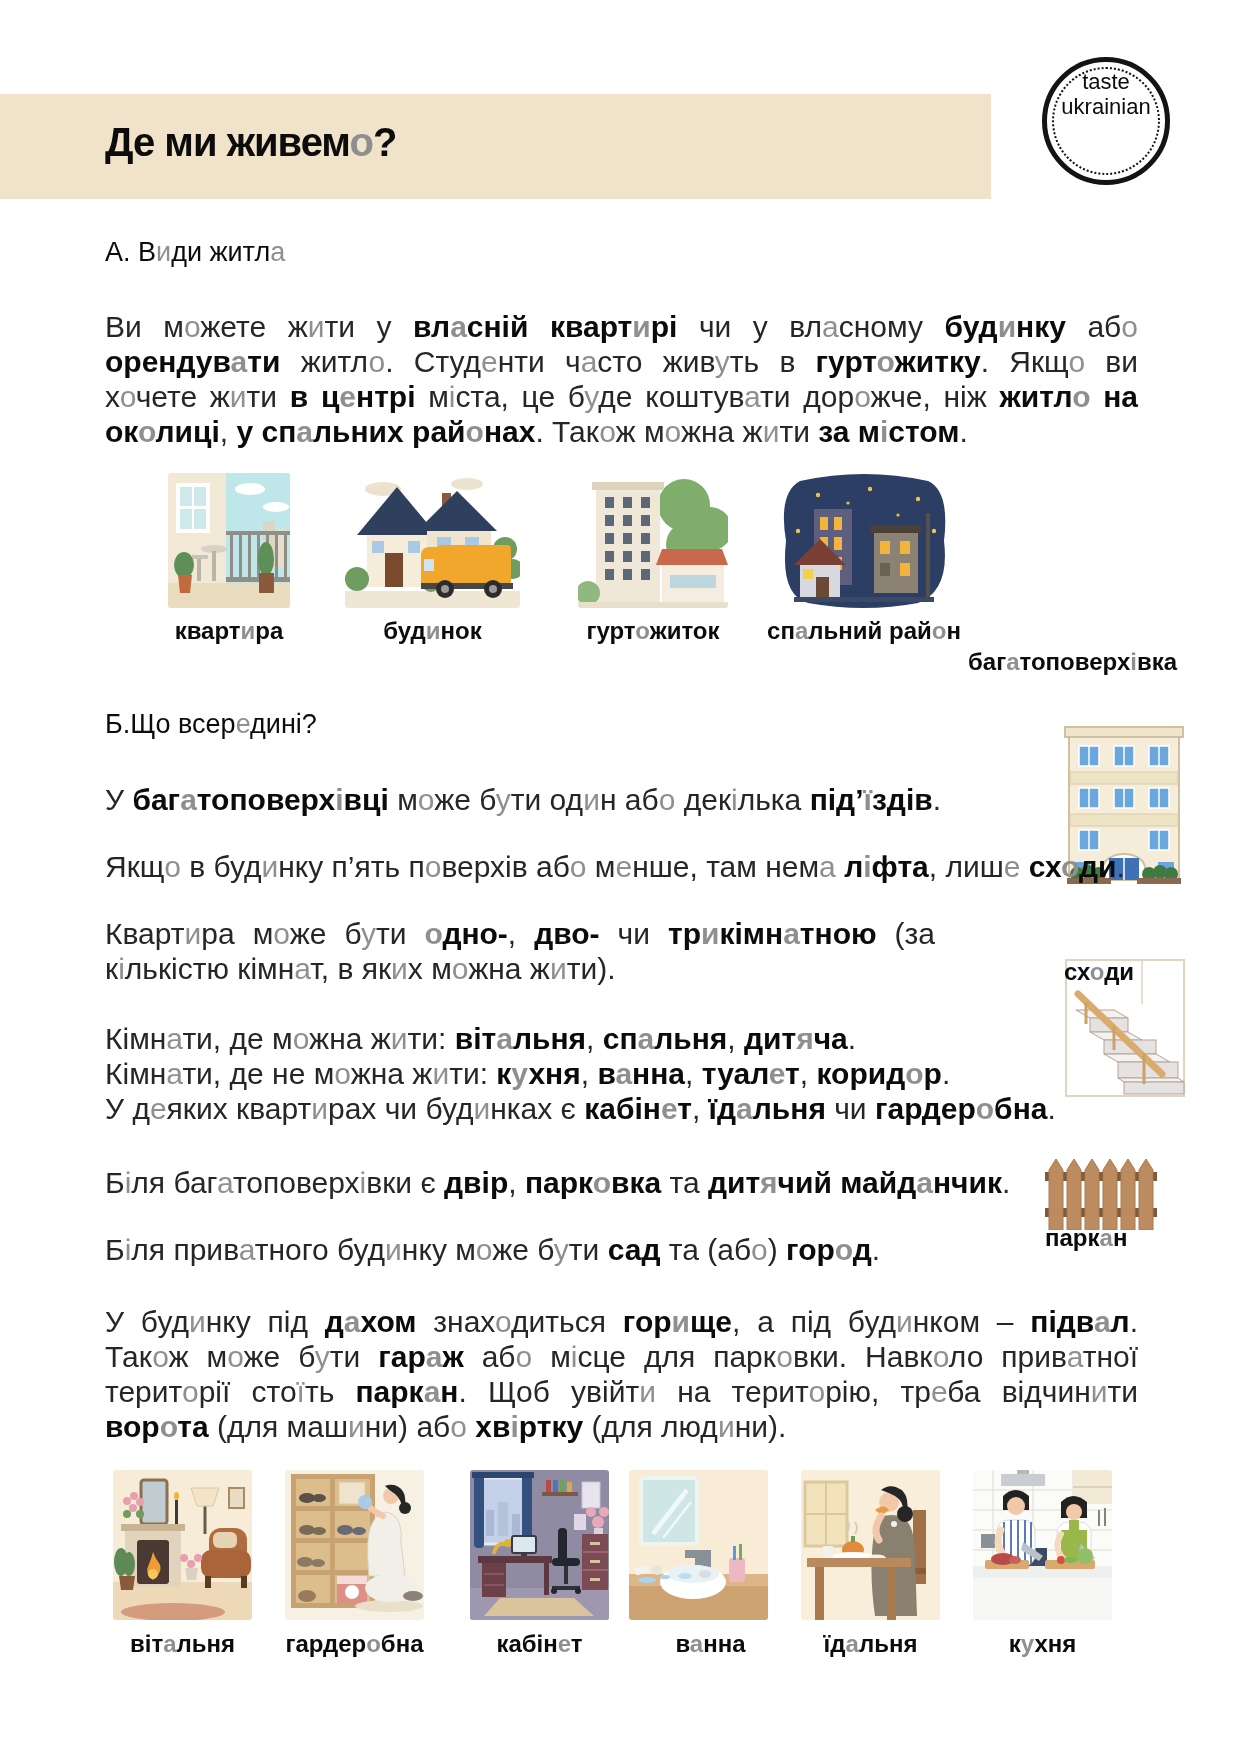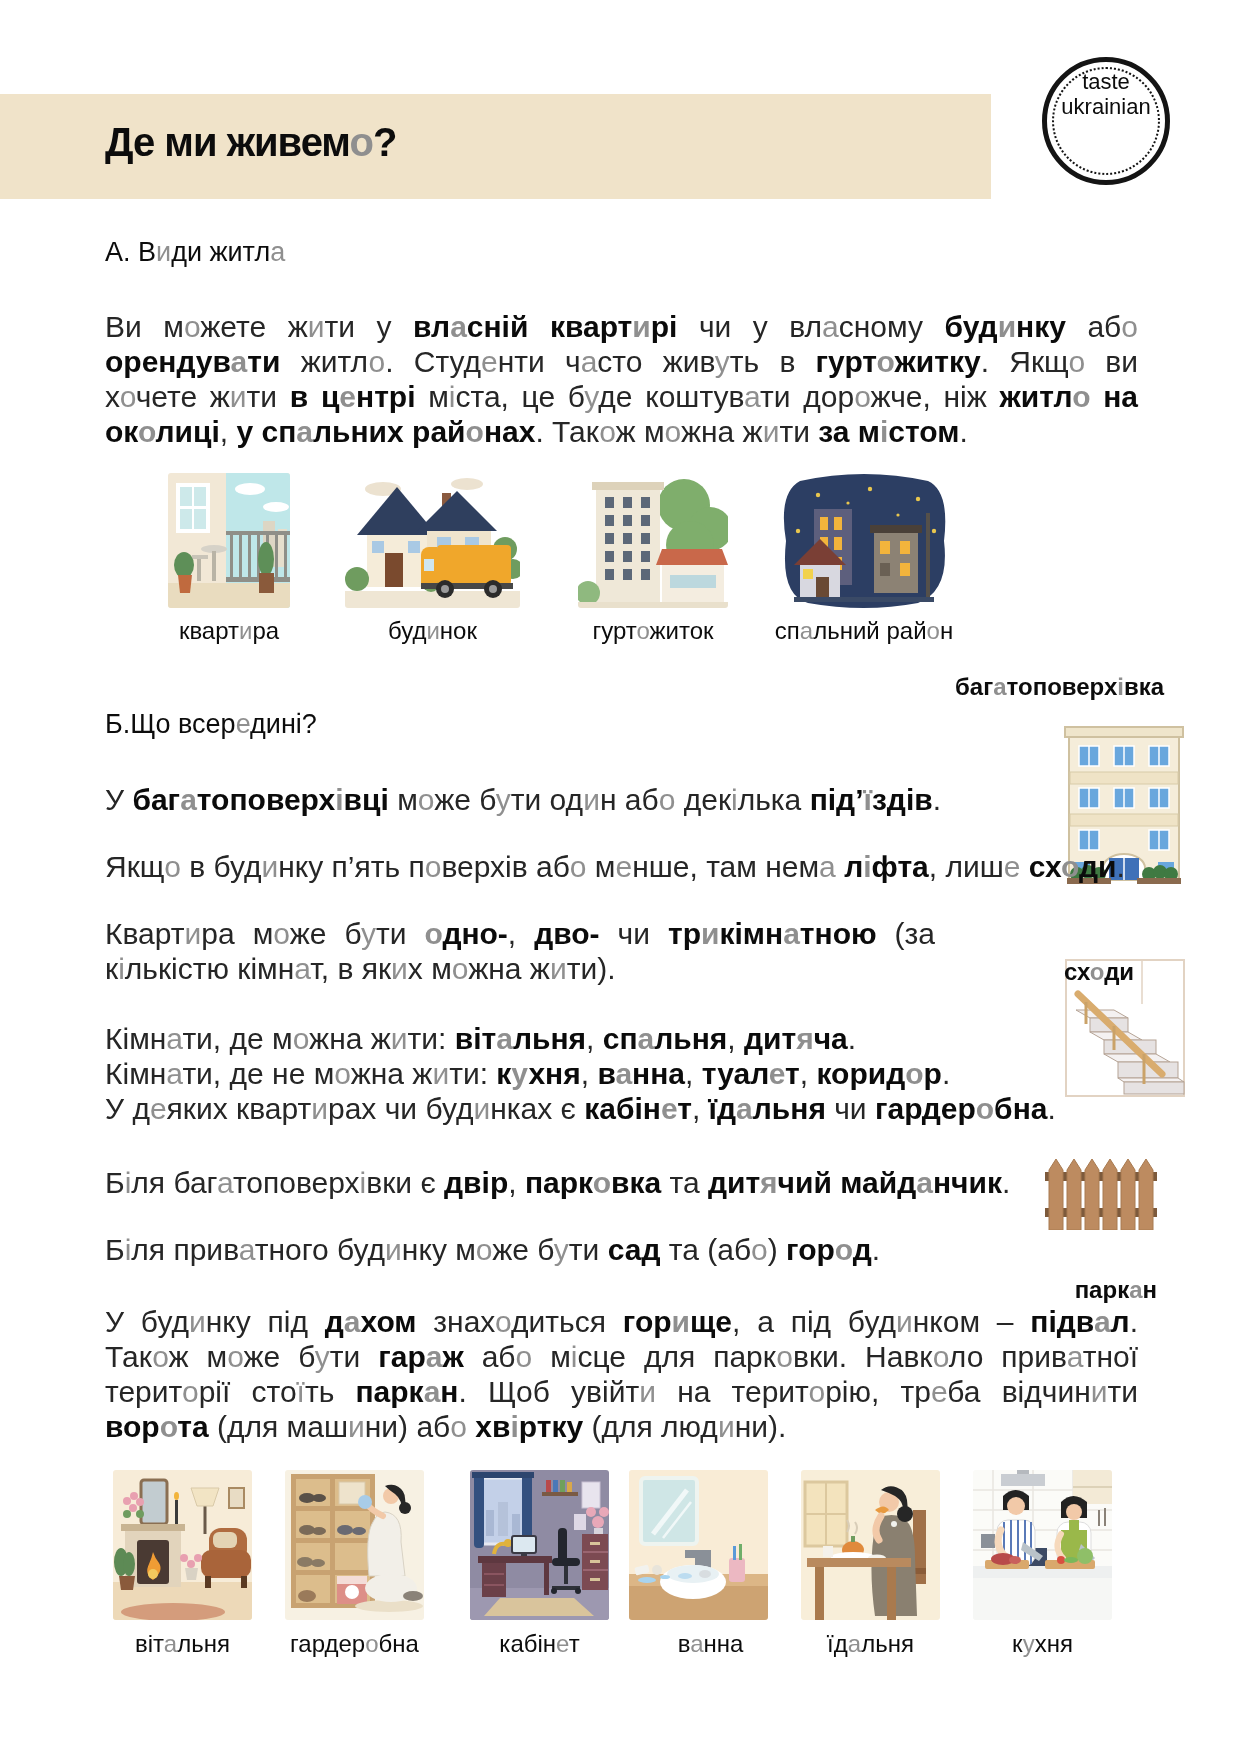--- a/index.html
+++ b/index.html
@@ -15,21 +15,21 @@
 
   .h-sec{position:absolute;left:105px;font-size:27px;font-weight:400;color:#0c0c0c;white-space:nowrap}
   .para{position:absolute;left:105px;font-size:30px;line-height:35px;color:#262626}
   .jst{text-align:justify;width:1033px}
   .nowrap{white-space:nowrap}
   .b{font-weight:700;color:#0b0b0b}
   .g{color:var(--stress,#8f8f8f)}
 
   .fig{position:absolute}
   .fig .art{display:block;border-radius:3px;overflow:hidden}
-  .fig .cap{position:absolute;left:50%;transform:translateX(-50%);font-size:24px;font-weight:400;color:#0c0c0c;white-space:nowrap;text-align:left}
+  .fig .cap{position:absolute;left:50%;transform:translateX(-50%);font-size:24px;font-weight:700;color:#0c0c0c;white-space:nowrap;text-align:left}
 
   .side-label{position:absolute;font-size:24px;font-weight:700;color:#0c0c0c;white-space:nowrap}
   svg{display:block}
 </style>
 </head>
 <body>
 
 <div class="page">
 
   <div class="header-bar">
@@ -184,21 +184,21 @@
       <rect x="102" y="90" width="10" height="13" fill="#6a6054"></rect>
       <polygon points="16,92 42,66 68,92" fill="#7a3f35"></polygon>
       <rect x="22" y="92" width="40" height="34" fill="#d8d8e0"></rect>
       <rect x="38" y="104" width="13" height="22" fill="#6a4a34"></rect>
       <rect x="25" y="96" width="10" height="10" fill="#f2d24c"></rect>
       <rect x="16" y="124" width="140" height="5" fill="#3a4a66"></rect>
     </svg>
     <div class="cap" style="top:144px"><span>сп</span><span class="g">а</span><span>льний рай</span><span class="g">о</span><span>н</span></div>
   </div>
 
-  <div class="side-label" style="left:955px;top:673px;width:235px;text-align:left"><span>баг</span><span class="g">а</span><span>топоверх</span><span class="g">і</span><span>вка</span></div>
+  <div class="side-label" style="left:955px;top:648px;width:235px;text-align:center"><span>баг</span><span class="g">а</span><span>топоверх</span><span class="g">і</span><span>вка</span></div>
   <div class="h-sec" style="top:709px"><span>Б.Що всер</span><span class="g">е</span><span>дині?</span></div>
 
   <svg style="position:absolute;left:1061px;top:722px" width="126" height="162" viewBox="0 0 126 162">
     <rect x="8" y="12" width="110" height="146" fill="#f5edda" stroke="#cfc1a0" stroke-width="2"></rect>
     <rect x="4" y="5" width="118" height="10" fill="#efe5cb" stroke="#cfc1a0" stroke-width="2"></rect>
     <g fill="#efe3c6" stroke="#d8cba8" stroke-width="1">
         <rect x="9" y="50" width="108" height="12"></rect>
         <rect x="9" y="92" width="108" height="12"></rect>
       </g>
     <g fill="#69a7dd" stroke="#ffffff" stroke-width="1.5">
@@ -277,21 +277,21 @@
     <rect x="0" y="52" width="112" height="9" fill="#7d5a3c"></rect>
     <g fill="#bd8b60" stroke="#a87a50" stroke-width="1">
       <path d="M4 14 L11 3 L18 14 V74 H4 Z"></path>
       <path d="M22 14 L29 3 L36 14 V74 H22 Z"></path>
       <path d="M40 14 L47 3 L54 14 V74 H40 Z"></path>
       <path d="M58 14 L65 3 L72 14 V74 H58 Z"></path>
       <path d="M76 14 L83 3 L90 14 V74 H76 Z"></path>
       <path d="M94 14 L101 3 L108 14 V74 H94 Z"></path>
     </g>
   </svg>
-  <div class="side-label" style="left:1045px;top:1276px;width:112px;text-align:right"><span>парк</span><span class="g">а</span><span>н</span></div>
+  <div class="side-label" style="left:1045px;top:1224px;width:112px;text-align:left"><span>парк</span><span class="g">а</span><span>н</span></div>
 
   <div class="para nowrap" style="top:1232px"><span>Б</span><span class="g">і</span><span>ля прив</span><span class="g">а</span><span>тного буд</span><span class="g">и</span><span>нку м</span><span class="g">о</span><span>же б</span><span class="g">у</span><span>ти </span><span class="b">сад</span><span> та (аб</span><span class="g">о</span><span>) </span><span class="b">гор</span><span class="b g">о</span><span class="b">д</span><span>.</span></div>
   <div class="para jst" style="top:1304px"><span>У буд</span><span class="g">и</span><span>нку під </span><span class="b">д</span><span class="b g">а</span><span class="b">хом</span><span> знах</span><span class="g">о</span><span>диться </span><span class="b">гор</span><span class="b g">и</span><span class="b">ще</span><span>, а під буд</span><span class="g">и</span><span>нком – </span><span class="b">підв</span><span class="b g">а</span><span class="b">л</span><span>. Так</span><span class="g">о</span><span>ж м</span><span class="g">о</span><span>же б</span><span class="g">у</span><span>ти </span><span class="b">гар</span><span class="b g">а</span><span class="b">ж</span><span> аб</span><span class="g">о</span><span> м</span><span class="g">і</span><span>сце для парк</span><span class="g">о</span><span>вки. Навк</span><span class="g">о</span><span>ло прив</span><span class="g">а</span><span>тної терит</span><span class="g">о</span><span>рії сто</span><span class="g">ї</span><span>ть </span><span class="b">парк</span><span class="b g">а</span><span class="b">н</span><span>. Щоб увійт</span><span class="g">и</span><span> на терит</span><span class="g">о</span><span>рію, тр</span><span class="g">е</span><span>ба відчин</span><span class="g">и</span><span>ти </span><span class="b">вор</span><span class="b g">о</span><span class="b">та</span><span> (для маш</span><span class="g">и</span><span>ни) аб</span><span class="g">о</span><span> </span><span class="b">хв</span><span class="b g">і</span><span class="b">ртку</span><span> (для люд</span><span class="g">и</span><span>ни).</span></div>
 
   <div class="fig" style="left:113px;top:1470px;width:139px">
     <svg class="art" width="139" height="150" viewBox="0 0 139 150">
       <rect width="139" height="150" fill="#f7ecd8"></rect>
       <rect y="112" width="139" height="38" fill="#edd9b8"></rect>
       <ellipse cx="60" cy="142" rx="52" ry="9" fill="#d49c7c"></ellipse>
       <rect x="28" y="10" width="26" height="44" rx="3" fill="#c2ccd0" stroke="#8a6f52" stroke-width="3"></rect>

